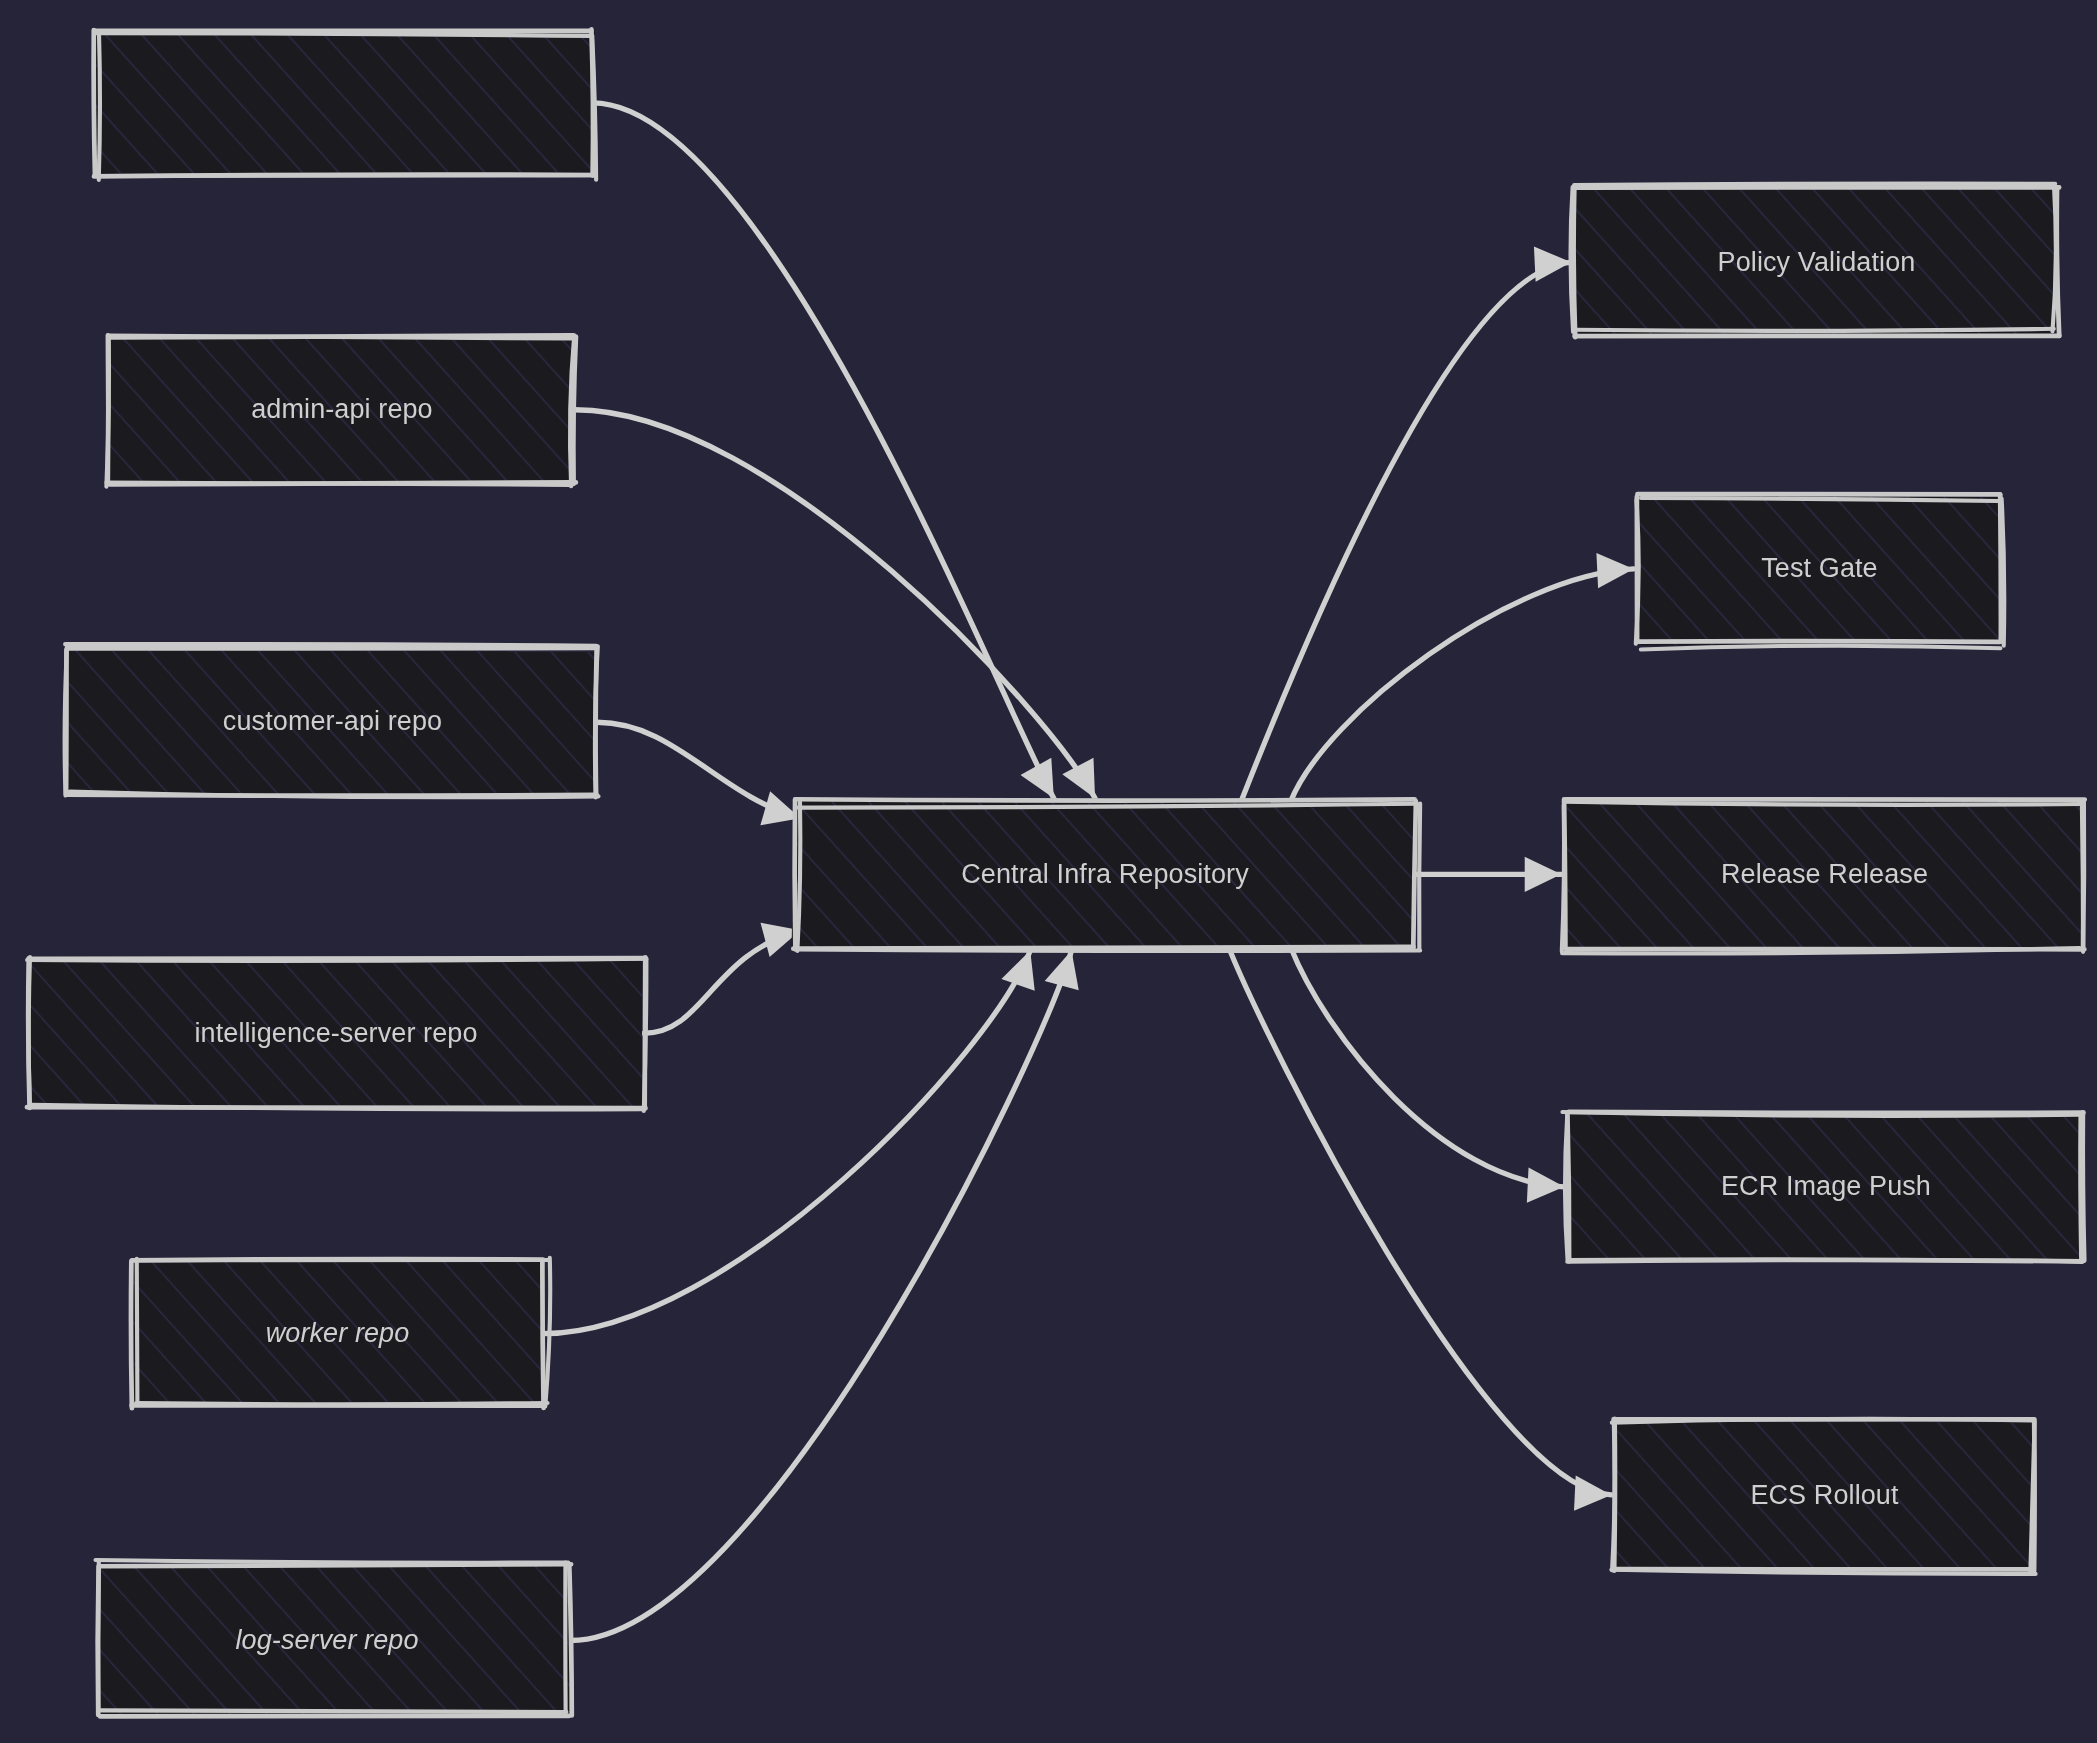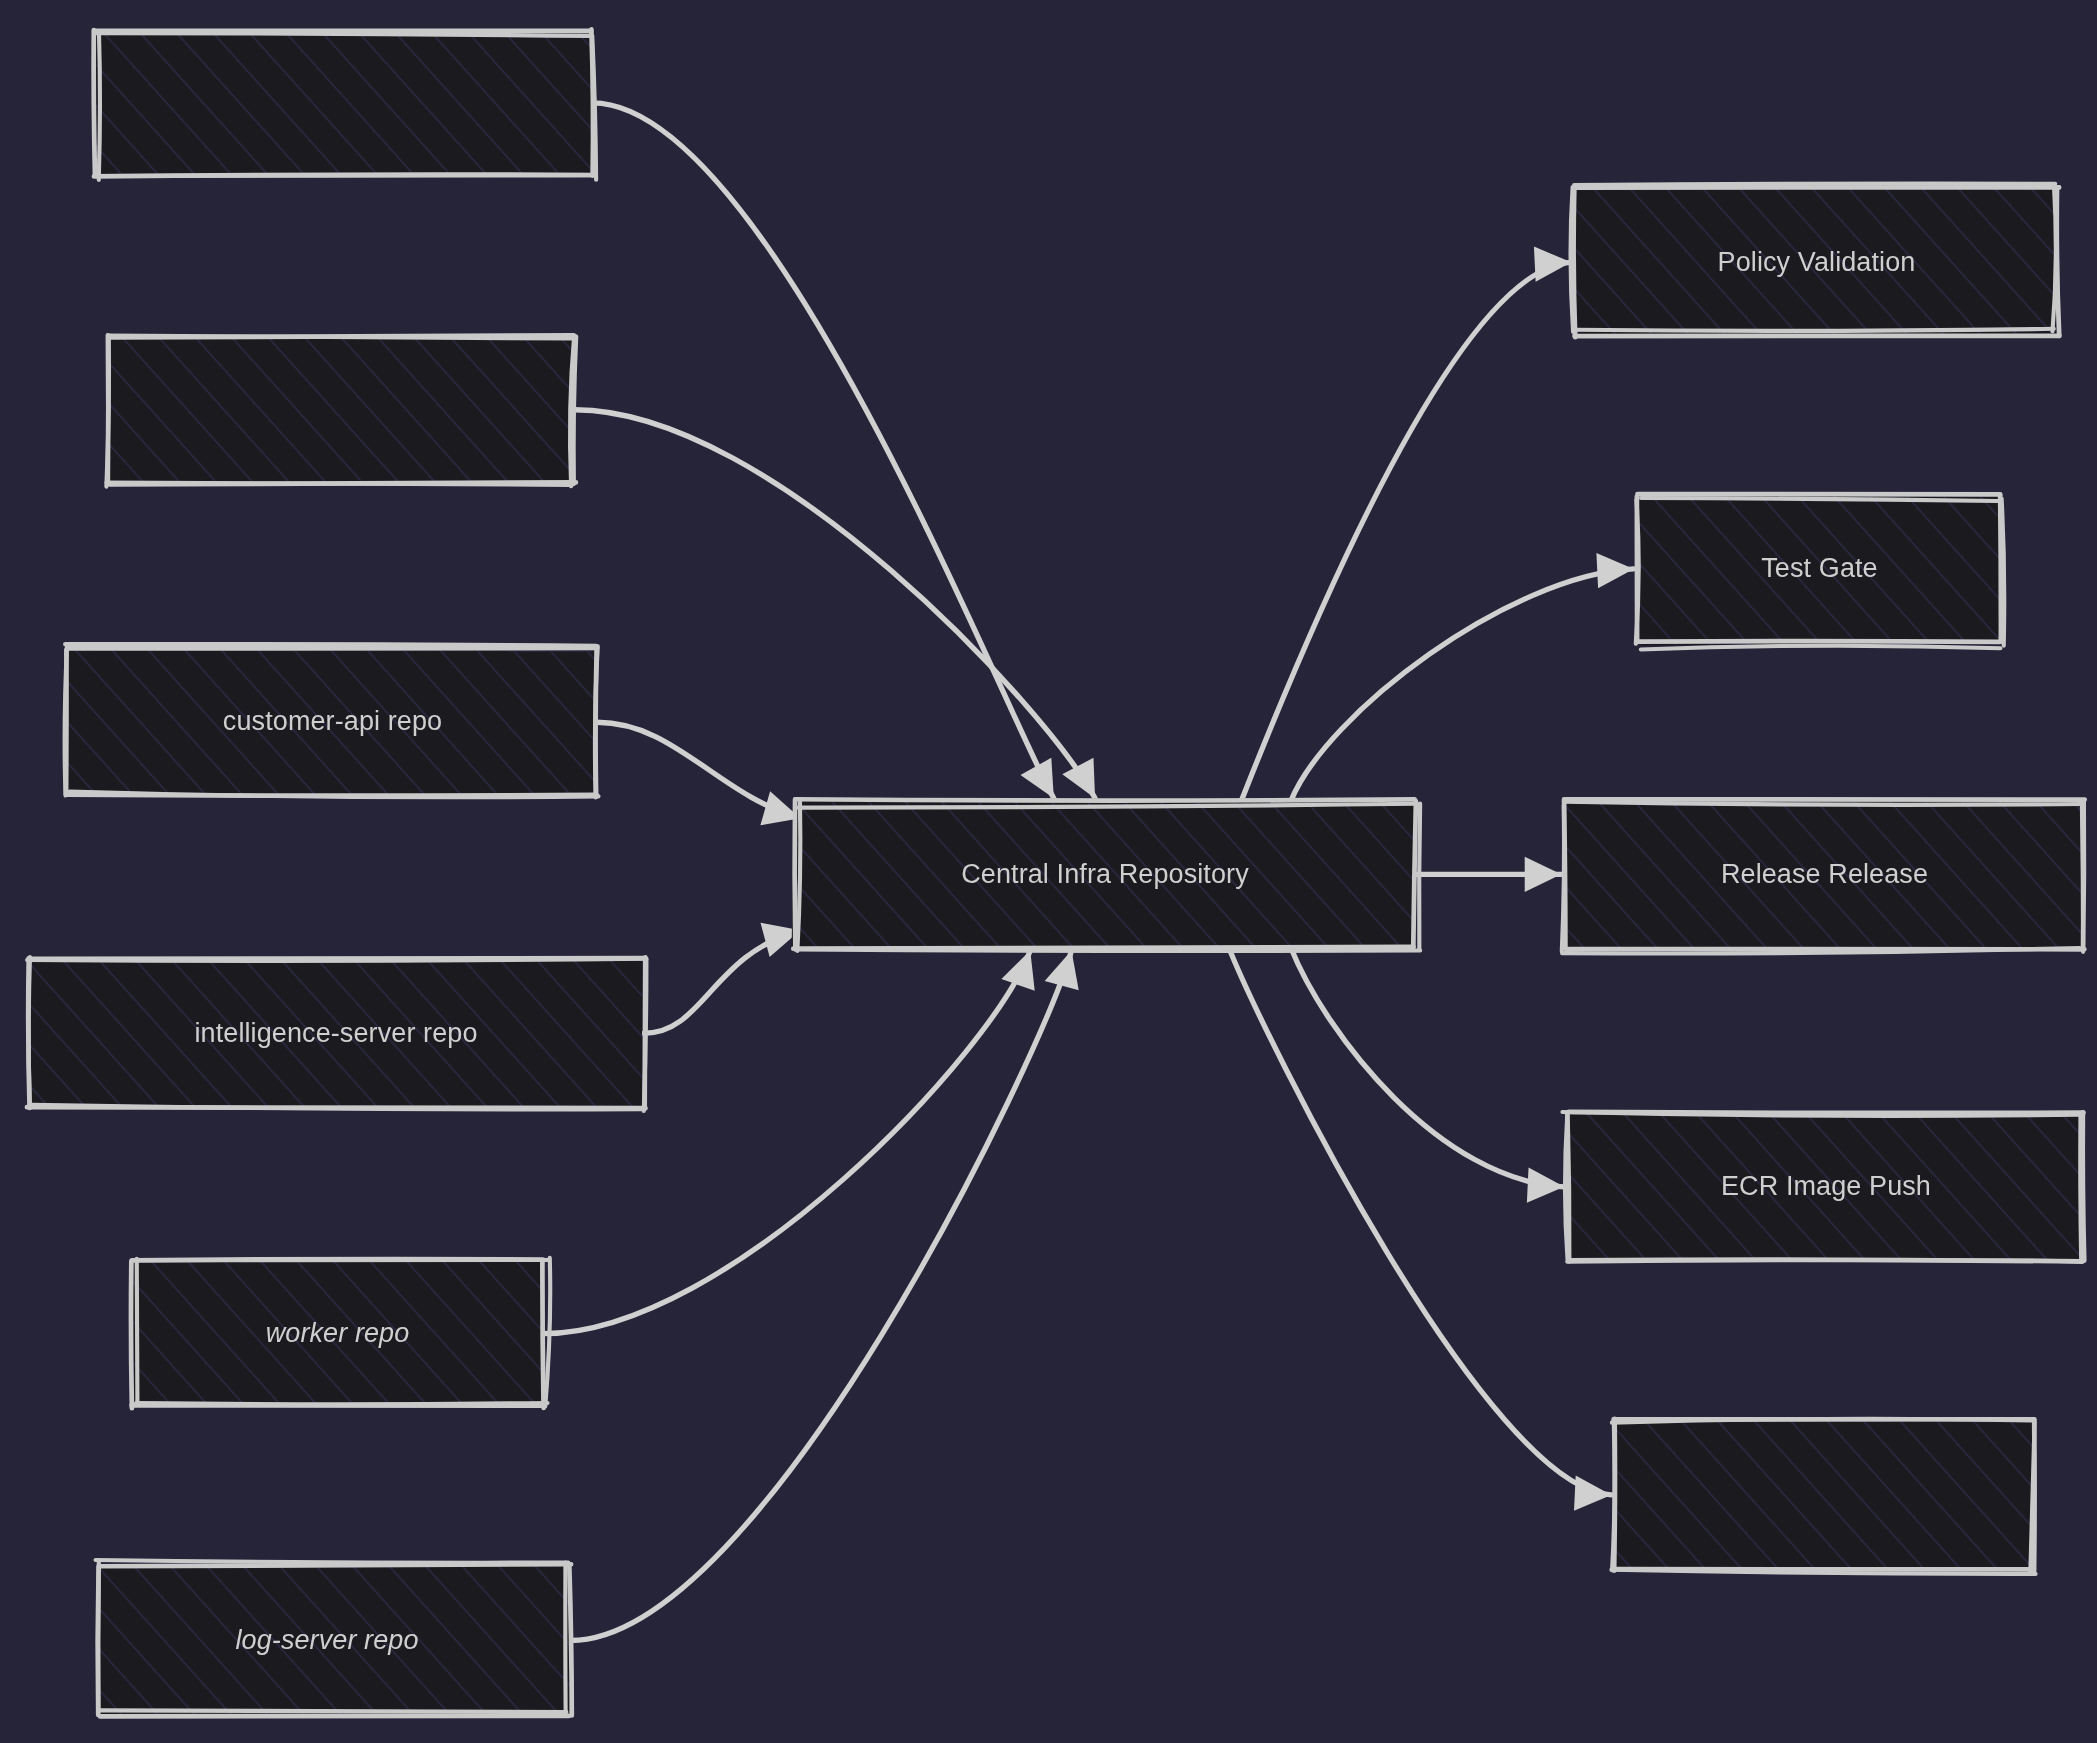--- a/index.html
+++ b/index.html
@@ -197,20 +197,23 @@
         <path d="M 3451.455393920399 2408.6594537749233 Q 3452.837483409251 2531.5293893814223 3451.2284379976004 2664.6246713657047" stroke="#c9c9c9" stroke-width="8" fill="none" stroke-linecap="round"></path>
         <path d="M 3450.4985704435494 2661.8737955099314 Q 3095.836665155756 2662.8513326662833 2741.167468454115 2661.5391473774516" stroke="#c9c9c9" stroke-width="8" fill="none" stroke-linecap="round"></path>
         <path d="M 2738.685574102907 2664.177531530139 Q 2741.0615265392985 2531.9870777132396 2739.5380249032464 2406.5259918217203" stroke="#c9c9c9" stroke-width="8" fill="none" stroke-linecap="round"></path>
         <path d="M 2734.8411741176815 2412.839773257654 Q 3096.8069822275115 2402.3525104570913 3449.1038996153998 2409.031674820479" stroke="#c9c9c9" stroke-width="7" fill="none" stroke-linecap="round"></path>
         <path d="M 3452.10728706797 2411.6415319994285 Q 3448.194070286208 2537.6382486904686 3444.8797937784716 2669.0588266339428" stroke="#c9c9c9" stroke-width="7" fill="none" stroke-linecap="round"></path>
         <path d="M 3453.790938849836 2669.5370920746295 Q 3098.033193775934 2670.001756678802 2733.989396515484 2662.502985947907" stroke="#c9c9c9" stroke-width="7" fill="none" stroke-linecap="round"></path>
         <path d="M 2735.2342547809867 2663.309870809275 Q 2741.9275410854852 2545.484576952637 2738.0821730304892 2408.4864141285825" stroke="#c9c9c9" stroke-width="7" fill="none" stroke-linecap="round"></path>
       </g>
   </svg>
 
+  <div class="node-hit" style="left: 109px; top: 336px; width: 466px; height: 147px;">
+    <div class="node-label" style="width: 466px; height: 147px;">admin-api repo</div>
+  </div>
   <div class="node-hit" style="left: 67px; top: 648px; width: 531px; height: 147px;">
     <div class="node-label" style="width: 531px; height: 147px;">customer-api repo</div>
   </div>
   <div class="node-hit" style="left: 28px; top: 958px; width: 616px; height: 150px;">
     <div class="node-label" style="width: 616px; height: 150px;">intelligence-server repo</div>
   </div>
   <div class="node-hit" style="left: 131px; top: 1260px; width: 413px; height: 146px;">
     <div class="node-label" style="width: 413px; height: 146px; font-style: italic;">worker repo</div>
   </div>
   <div class="node-hit" style="left: 91px; top: 1565px; width: 472px; height: 150px; font-style: italic;">
@@ -226,15 +229,18 @@
   </div>
   <div class="node-hit" style="left: 1638px; top: 495px; width: 363px; height: 147px;">
     <div class="node-label" style="width: 363px; height: 147px;">Test Gate</div>
   </div>
   <div class="node-hit" style="left: 1565px; top: 801px; width: 519px; height: 147px;">
     <div class="node-label" style="width: 519px; height: 147px;">Release Release</div>
   </div>
   <div class="node-hit" style="left: 1568px; top: 1113px; width: 516px; height: 147px;">
     <div class="node-label" style="width: 516px; height: 147px;">ECR Image Push</div>
   </div>
+  <div class="node-hit" style="left: 1615px; top: 1420px; width: 419px; height: 150px;">
+    <div class="node-label" style="width: 419px; height: 150px;">ECS Rollout</div>
+  </div>
 
 </div>
 
 
 </body></html>

